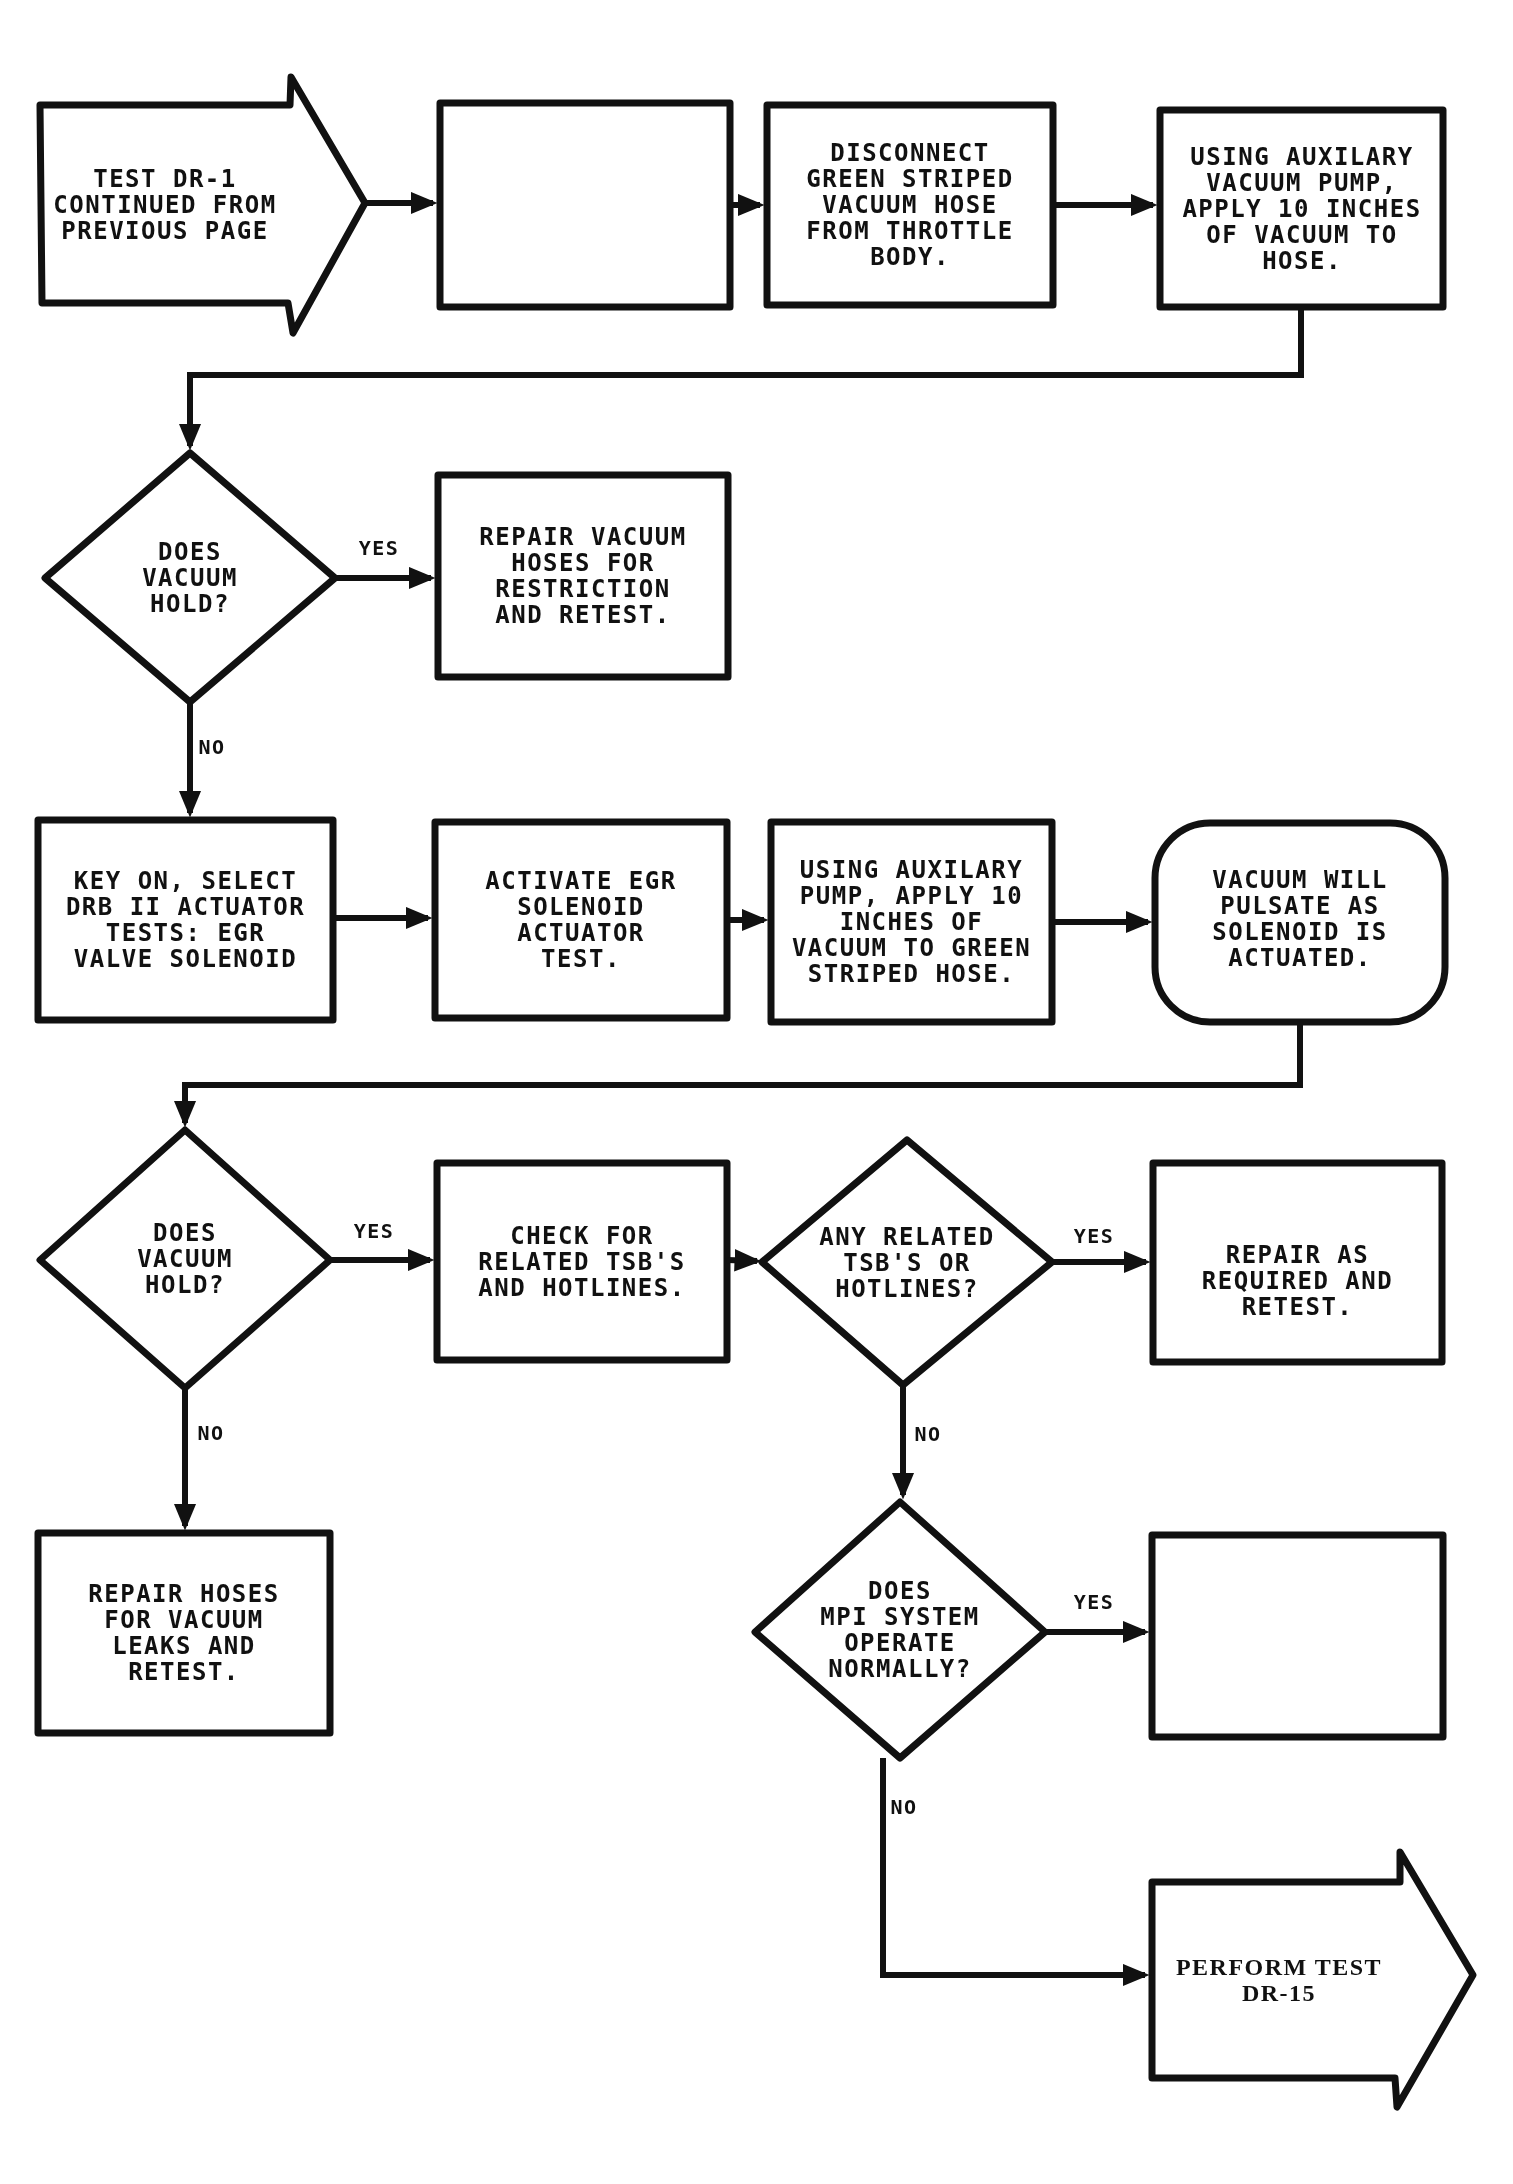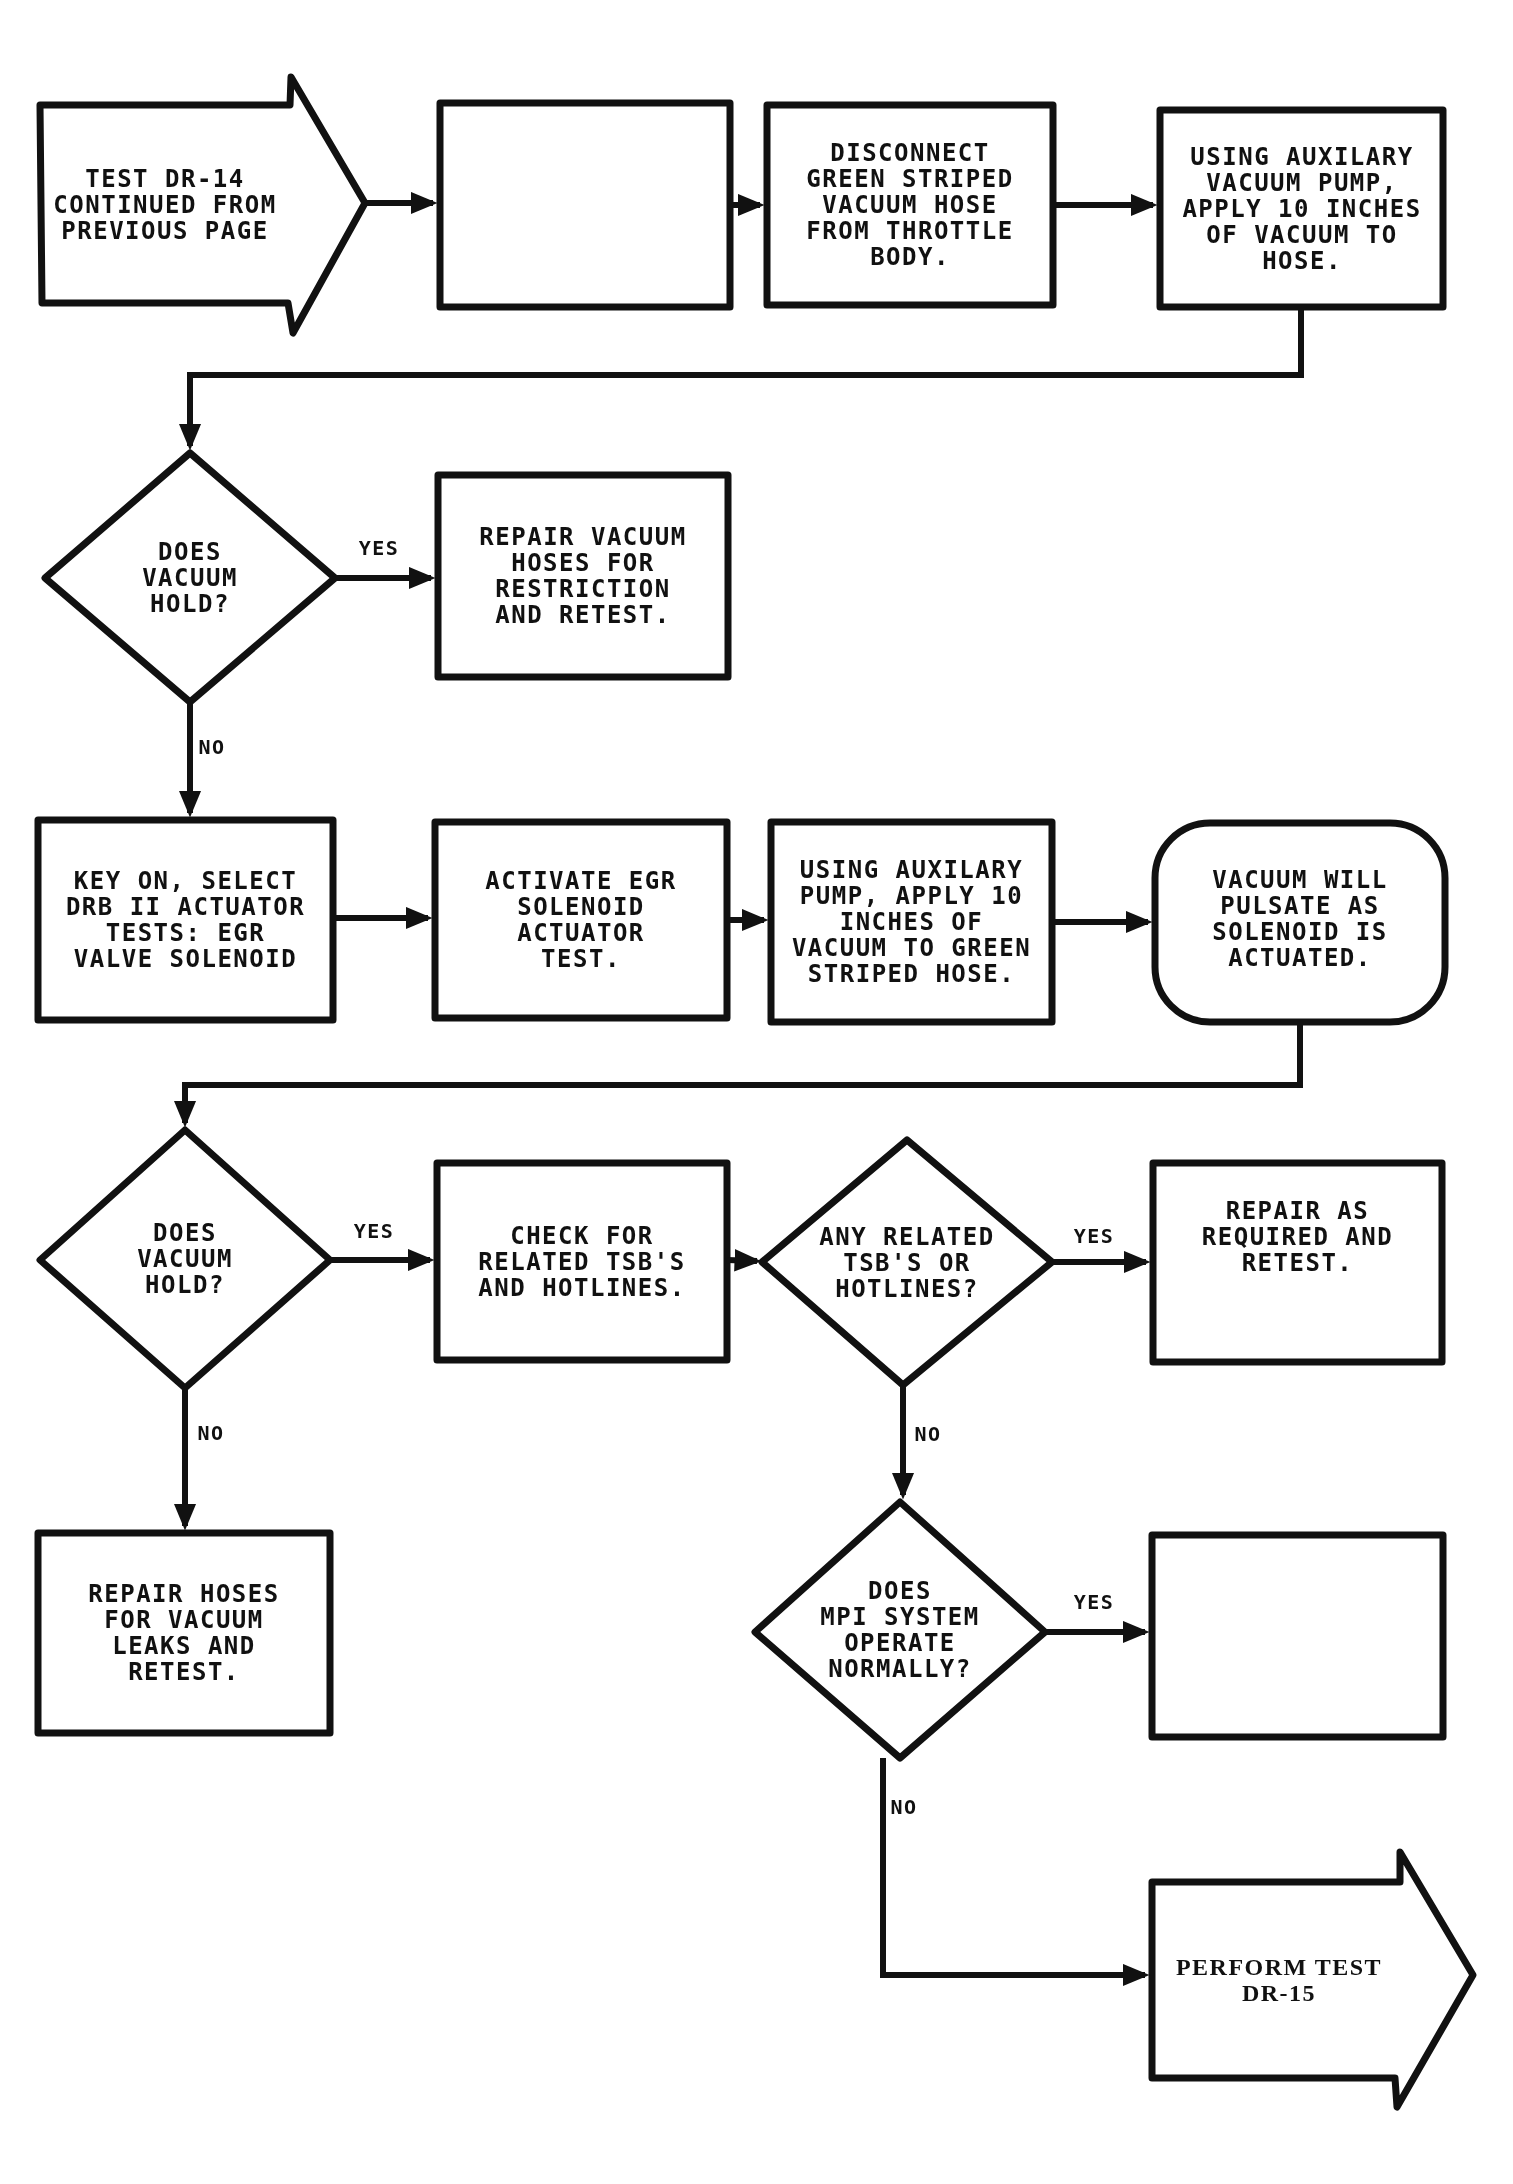--- a/index.html
+++ b/index.html
@@ -89,21 +89,21 @@
       <path d="M330,1260 L430,1260" marker-end="url(#arrow)"></path>
       <path d="M185,1388 L185,1526" marker-end="url(#arrow)"></path>
       <path d="M727,1260 L757,1261" marker-end="url(#arrow)"></path>
       <path d="M1052,1262 L1146,1262" marker-end="url(#arrow)"></path>
       <path d="M903,1385 L903,1495" marker-end="url(#arrow)"></path>
       <path d="M1045,1632 L1145,1632" marker-end="url(#arrow)"></path>
       <path d="M883,1758 L883,1975 L1145,1975" marker-end="url(#arrow)"></path>
     </g>
   </svg>
 
-  <div class="node-text" style="left:50px; top:110px; width:230px; height:190px;">TEST DR-14
+  <div class="node-text" style="left:50px; top:110px; width:230px; height:190px;">TEST DR-1
 CONTINUED FROM
 PREVIOUS PAGE</div>
   <div class="node-text" style="left:774px; top:112px; width:272px; height:186px;">DISCONNECT
 GREEN STRIPED
 VACUUM HOSE
 FROM THROTTLE
 BODY.</div>
   <div class="node-text" style="left:1167px; top:117px; width:270px; height:184px;">USING AUXILARY
 VACUUM PUMP,
 APPLY 10 INCHES
@@ -135,21 +135,21 @@
 ACTUATED.</div>
   <div class="node-text" style="left:60px; top:1150px; width:250px; height:218px;">DOES
 VACUUM
 HOLD?</div>
   <div class="node-text" style="left:444px; top:1170px; width:276px; height:183px;">CHECK FOR
 RELATED TSB'S
 AND HOTLINES.</div>
   <div class="node-text" style="left:782px; top:1160px; width:250px; height:205px;">ANY RELATED
 TSB'S OR
 HOTLINES?</div>
-  <div class="node-text" style="left:1160px; top:1144px; width:275px; height:185px;">REPAIR AS
+  <div class="node-text" style="left:1160px; top:1188px; width:275px; height:185px;">REPAIR AS
 REQUIRED AND
 RETEST.</div>
   <div class="node-text" style="left:775px; top:1522px; width:250px; height:215px;">DOES
 MPI SYSTEM
 OPERATE
 NORMALLY?</div>
   <div class="node-text" style="left:45px; top:1540px; width:278px; height:186px;">REPAIR HOSES
 FOR VACUUM
 LEAKS AND
 RETEST.</div>

